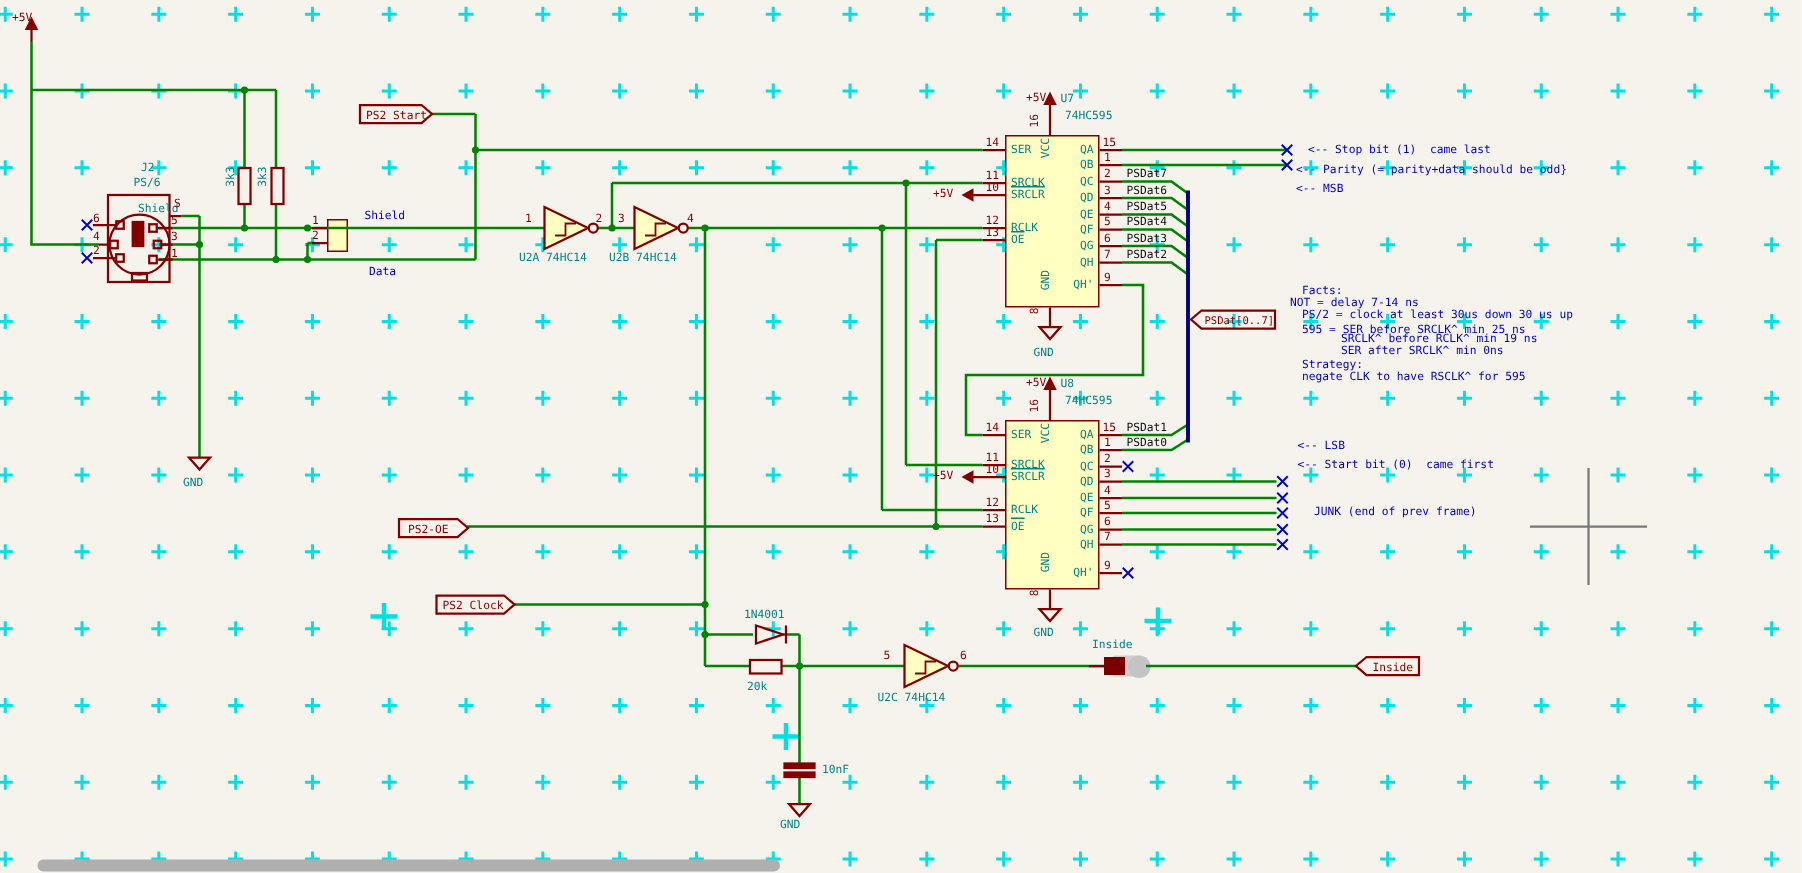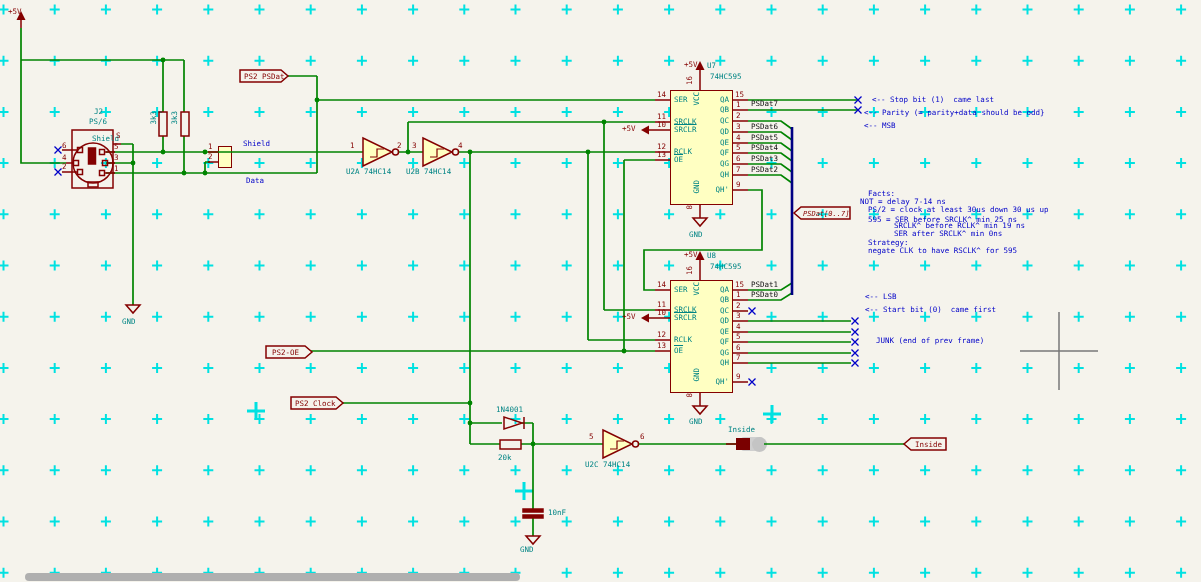--- a/index.html
+++ b/index.html
@@ -1,20 +1,20 @@
 <!DOCTYPE html>
 <html><head>
 <meta charset="utf-8">
 <style>
   html,body{margin:0;padding:0;}
   #canvas{position:relative;width:1201px;height:582px;background:#F5F3EC;overflow:hidden;
           font-family:"DejaVu Sans Mono",monospace;}
   svg{position:absolute;left:0;top:0;}
   .t{position:absolute;font-size:7.5px;line-height:1.15;white-space:pre;z-index:30;}
-  .f7{font-size:7px;font-style:italic;}
+  .f7{font-size:7px;}
   .vt{writing-mode:vertical-rl;transform:rotate(180deg);}
   .teal{color:#008484}.mar{color:#840000}.blu{color:#0000C8}.blk{color:#101010}
   .ra{text-align:right}
   .ov{text-decoration:overline}
   .chip{position:absolute;background:#FFFFC2;border:1.6px solid #840000;box-sizing:border-box;z-index:10;}
   .part{position:absolute;box-sizing:border-box;z-index:10;}
   .layer{z-index:20}
   #gridsvg{z-index:1}
   #scrollbar{position:absolute;left:25px;top:573px;width:495px;height:8px;background:#AFAFAF;border-radius:4px;z-index:40;}
 </style>
@@ -190,21 +190,21 @@
 
   <div class="t vt teal" style="left:150px;top:111px">3k3</div>
   <div class="t vt teal" style="left:171px;top:111px">3k3</div>
 
   <div class="t mar" style="left:208px;top:143px">1</div>
   <div class="t mar" style="left:208px;top:153px">2</div>
 
   <div class="t blu" style="left:243px;top:140px">Shield</div>
   <div class="t blu" style="left:246px;top:177px">Data</div>
 
-  <div class="t mar" style="left:244px;top:72.5px">PS2 PSDat</div>
+  <div class="t mar" style="left:244px;top:72.5px">PS2 Start</div>
   <div class="t mar" style="left:272px;top:348.5px">PS2-OE</div>
   <div class="t mar" style="left:295px;top:399.5px">PS2 Clock</div>
   <div class="t mar" style="left:915px;top:440.5px">Inside</div>
   <div class="t mar f7" style="left:803px;top:209.5px">PSDat[0..7]</div>
 
   <div class="t teal" style="left:346px;top:168px">U2A 74HC14</div>
   <div class="t teal" style="left:406px;top:168px">U2B 74HC14</div>
   <div class="t teal" style="left:585px;top:461px">U2C 74HC14</div>
   <div class="t mar" style="left:350px;top:142px">1</div>
   <div class="t mar" style="left:397px;top:142px">2</div>
@@ -276,21 +276,21 @@
   <div class="t teal ra" style="left:700px;top:286px;width:29px">QA</div>
   <div class="t teal ra" style="left:700px;top:296px;width:29px">QB</div>
   <div class="t teal ra" style="left:700px;top:307px;width:29px">QC</div>
   <div class="t teal ra" style="left:700px;top:317px;width:29px">QD</div>
   <div class="t teal ra" style="left:700px;top:328px;width:29px">QE</div>
   <div class="t teal ra" style="left:700px;top:338px;width:29px">QF</div>
   <div class="t teal ra" style="left:700px;top:349px;width:29px">QG</div>
   <div class="t teal ra" style="left:700px;top:359px;width:29px">QH</div>
   <div class="t teal ra" style="left:700px;top:378px;width:29px">QH'</div>
 
-  <div class="t blk" style="left:751px;top:100px">PSDat7</div>
+  <div class="t blk" style="left:751px;top:112px">PSDat7</div>
   <div class="t blk" style="left:751px;top:123px">PSDat6</div>
   <div class="t blk" style="left:751px;top:134px">PSDat5</div>
   <div class="t blk" style="left:751px;top:144px">PSDat4</div>
   <div class="t blk" style="left:751px;top:155px">PSDat3</div>
   <div class="t blk" style="left:751px;top:166px">PSDat2</div>
   <div class="t blk" style="left:751px;top:281px">PSDat1</div>
   <div class="t blk" style="left:751px;top:291px">PSDat0</div>
 
   <div class="t teal" style="left:496px;top:406px">1N4001</div>
   <div class="t teal" style="left:498px;top:454px">20k</div>

